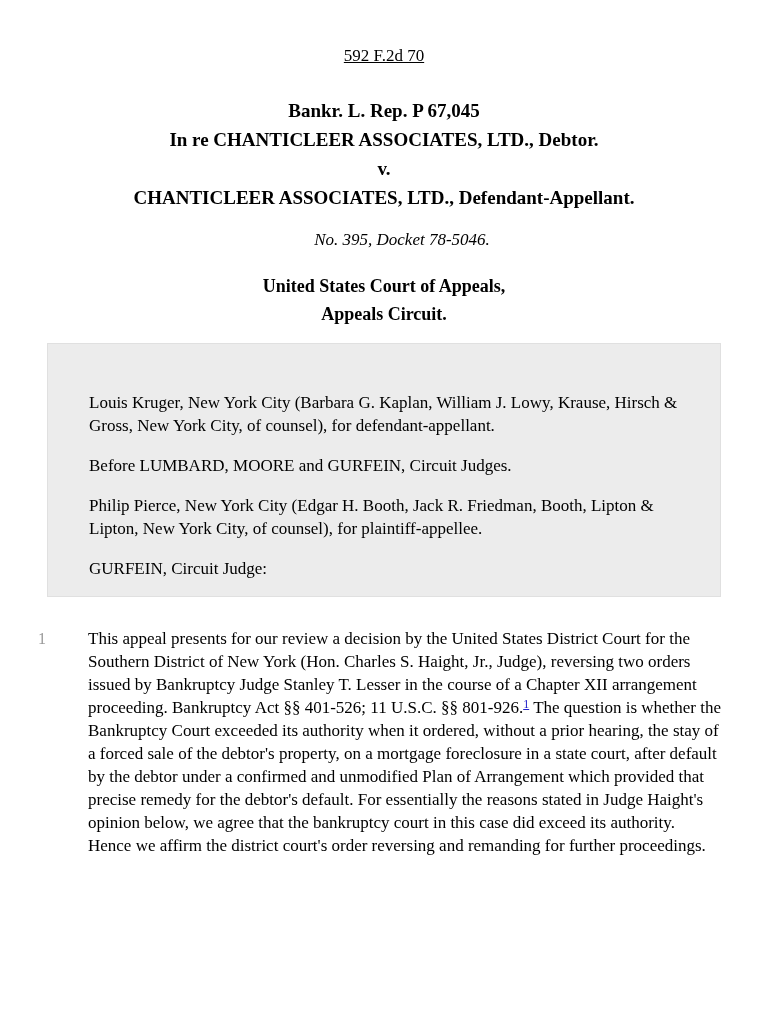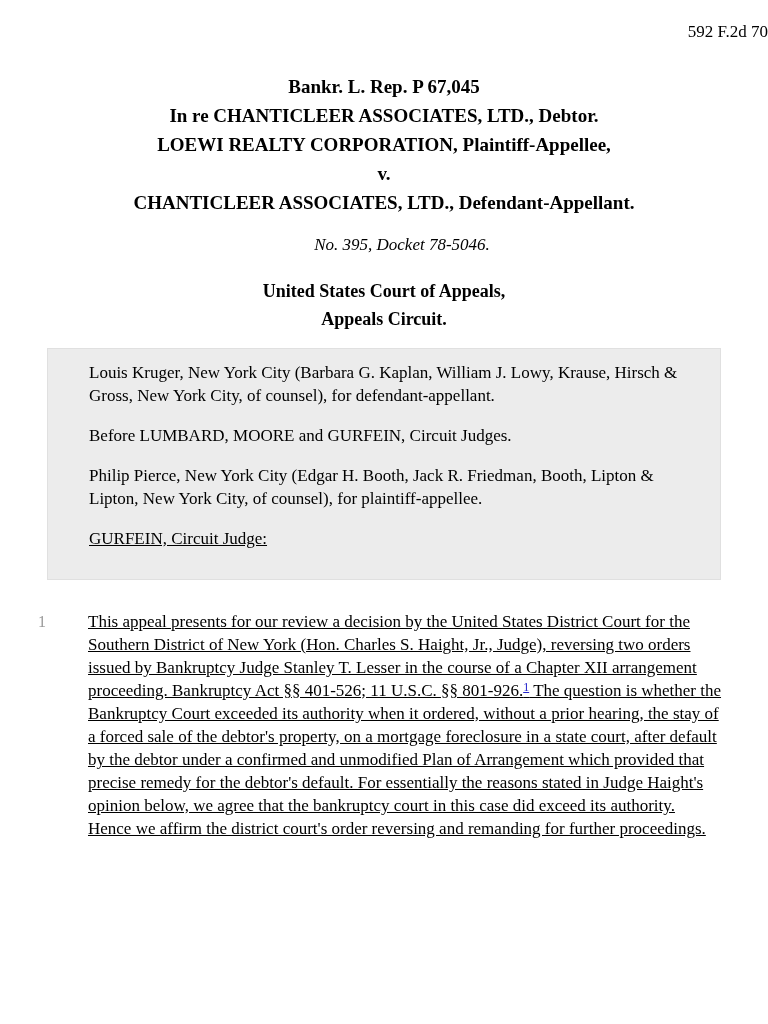--- a/index.html
+++ b/index.html
@@ -8,24 +8,25 @@
     position: relative;
     width: 768px;
     height: 1024px;
     margin: 0 auto;
     background: #ffffff;
     font-family: "Liberation Serif", "DejaVu Serif", serif;
     color: #000000;
     overflow: hidden;
   }
   .citation {
-    margin-top: 20px;
-    text-align: right;
+    margin-top: 44px;
+    text-align: center;
     font-size: 17px;
     line-height: 23px;
+    text-decoration: underline;
   }
   .case-title {
     margin-top: 29px;
     text-align: center;
     font-size: 19px;
     font-weight: bold;
     line-height: 29px;
   }
   .docket {
     margin-top: 16px;
@@ -46,44 +47,43 @@
     margin-top: 15px;
     text-align: center;
     font-style: italic;
     font-size: 17px;
     line-height: 25px;
   }
   .counsel-box {
     margin: 9px 47px 0 47px;
     background: #ececec;
     border: 1px solid #e0e0e0;
-    padding: 12px 40px 16px 41px;
+    padding: 47px 40px 16px 41px;
     font-size: 17px;
     line-height: 23px;
   }
   .counsel-box p { margin: 0 0 17px 0; }
-  .counsel-box p:last-child { margin-bottom: 13px; text-decoration: underline; }
+  .counsel-box p:last-child { margin-bottom: 0; }
   .opinion-para {
     display: flex;
     margin-top: 30px;
     padding-left: 38px;
     padding-right: 46px;
   }
   .para-number {
     flex: 0 0 50px;
     color: #999999;
     font-size: 16px;
     line-height: 23px;
   }
   .para-text {
     flex: 1 1 auto;
     font-size: 17px;
     line-height: 23px;
     text-align: left;
-    text-decoration: underline;
   }
   .footnote-link {
     color: #2323cc;
     text-decoration: underline;
     font-size: 12px;
     line-height: 0;
     vertical-align: baseline;
     position: relative;
     top: -0.45em;
     cursor: pointer;
@@ -92,21 +92,20 @@
 </head>
 <body>
 
 <div class="page">
 
   <div class="citation">592 F.2d 70</div>
 
   <div class="case-title">
     <div>Bankr. L. Rep. P 67,045</div>
     <div>In re CHANTICLEER ASSOCIATES, LTD., Debtor.</div>
-    <div>LOEWI REALTY CORPORATION, Plaintiff-Appellee,</div>
     <div>v.</div>
     <div>CHANTICLEER ASSOCIATES, LTD., Defendant-Appellant.</div>
   </div>
 
   <div class="docket">No. 395, Docket 78-5046.</div>
 
   <div class="court">
     <div>United States Court of Appeals,</div>
     <div>Appeals Circuit.</div>
   </div>

